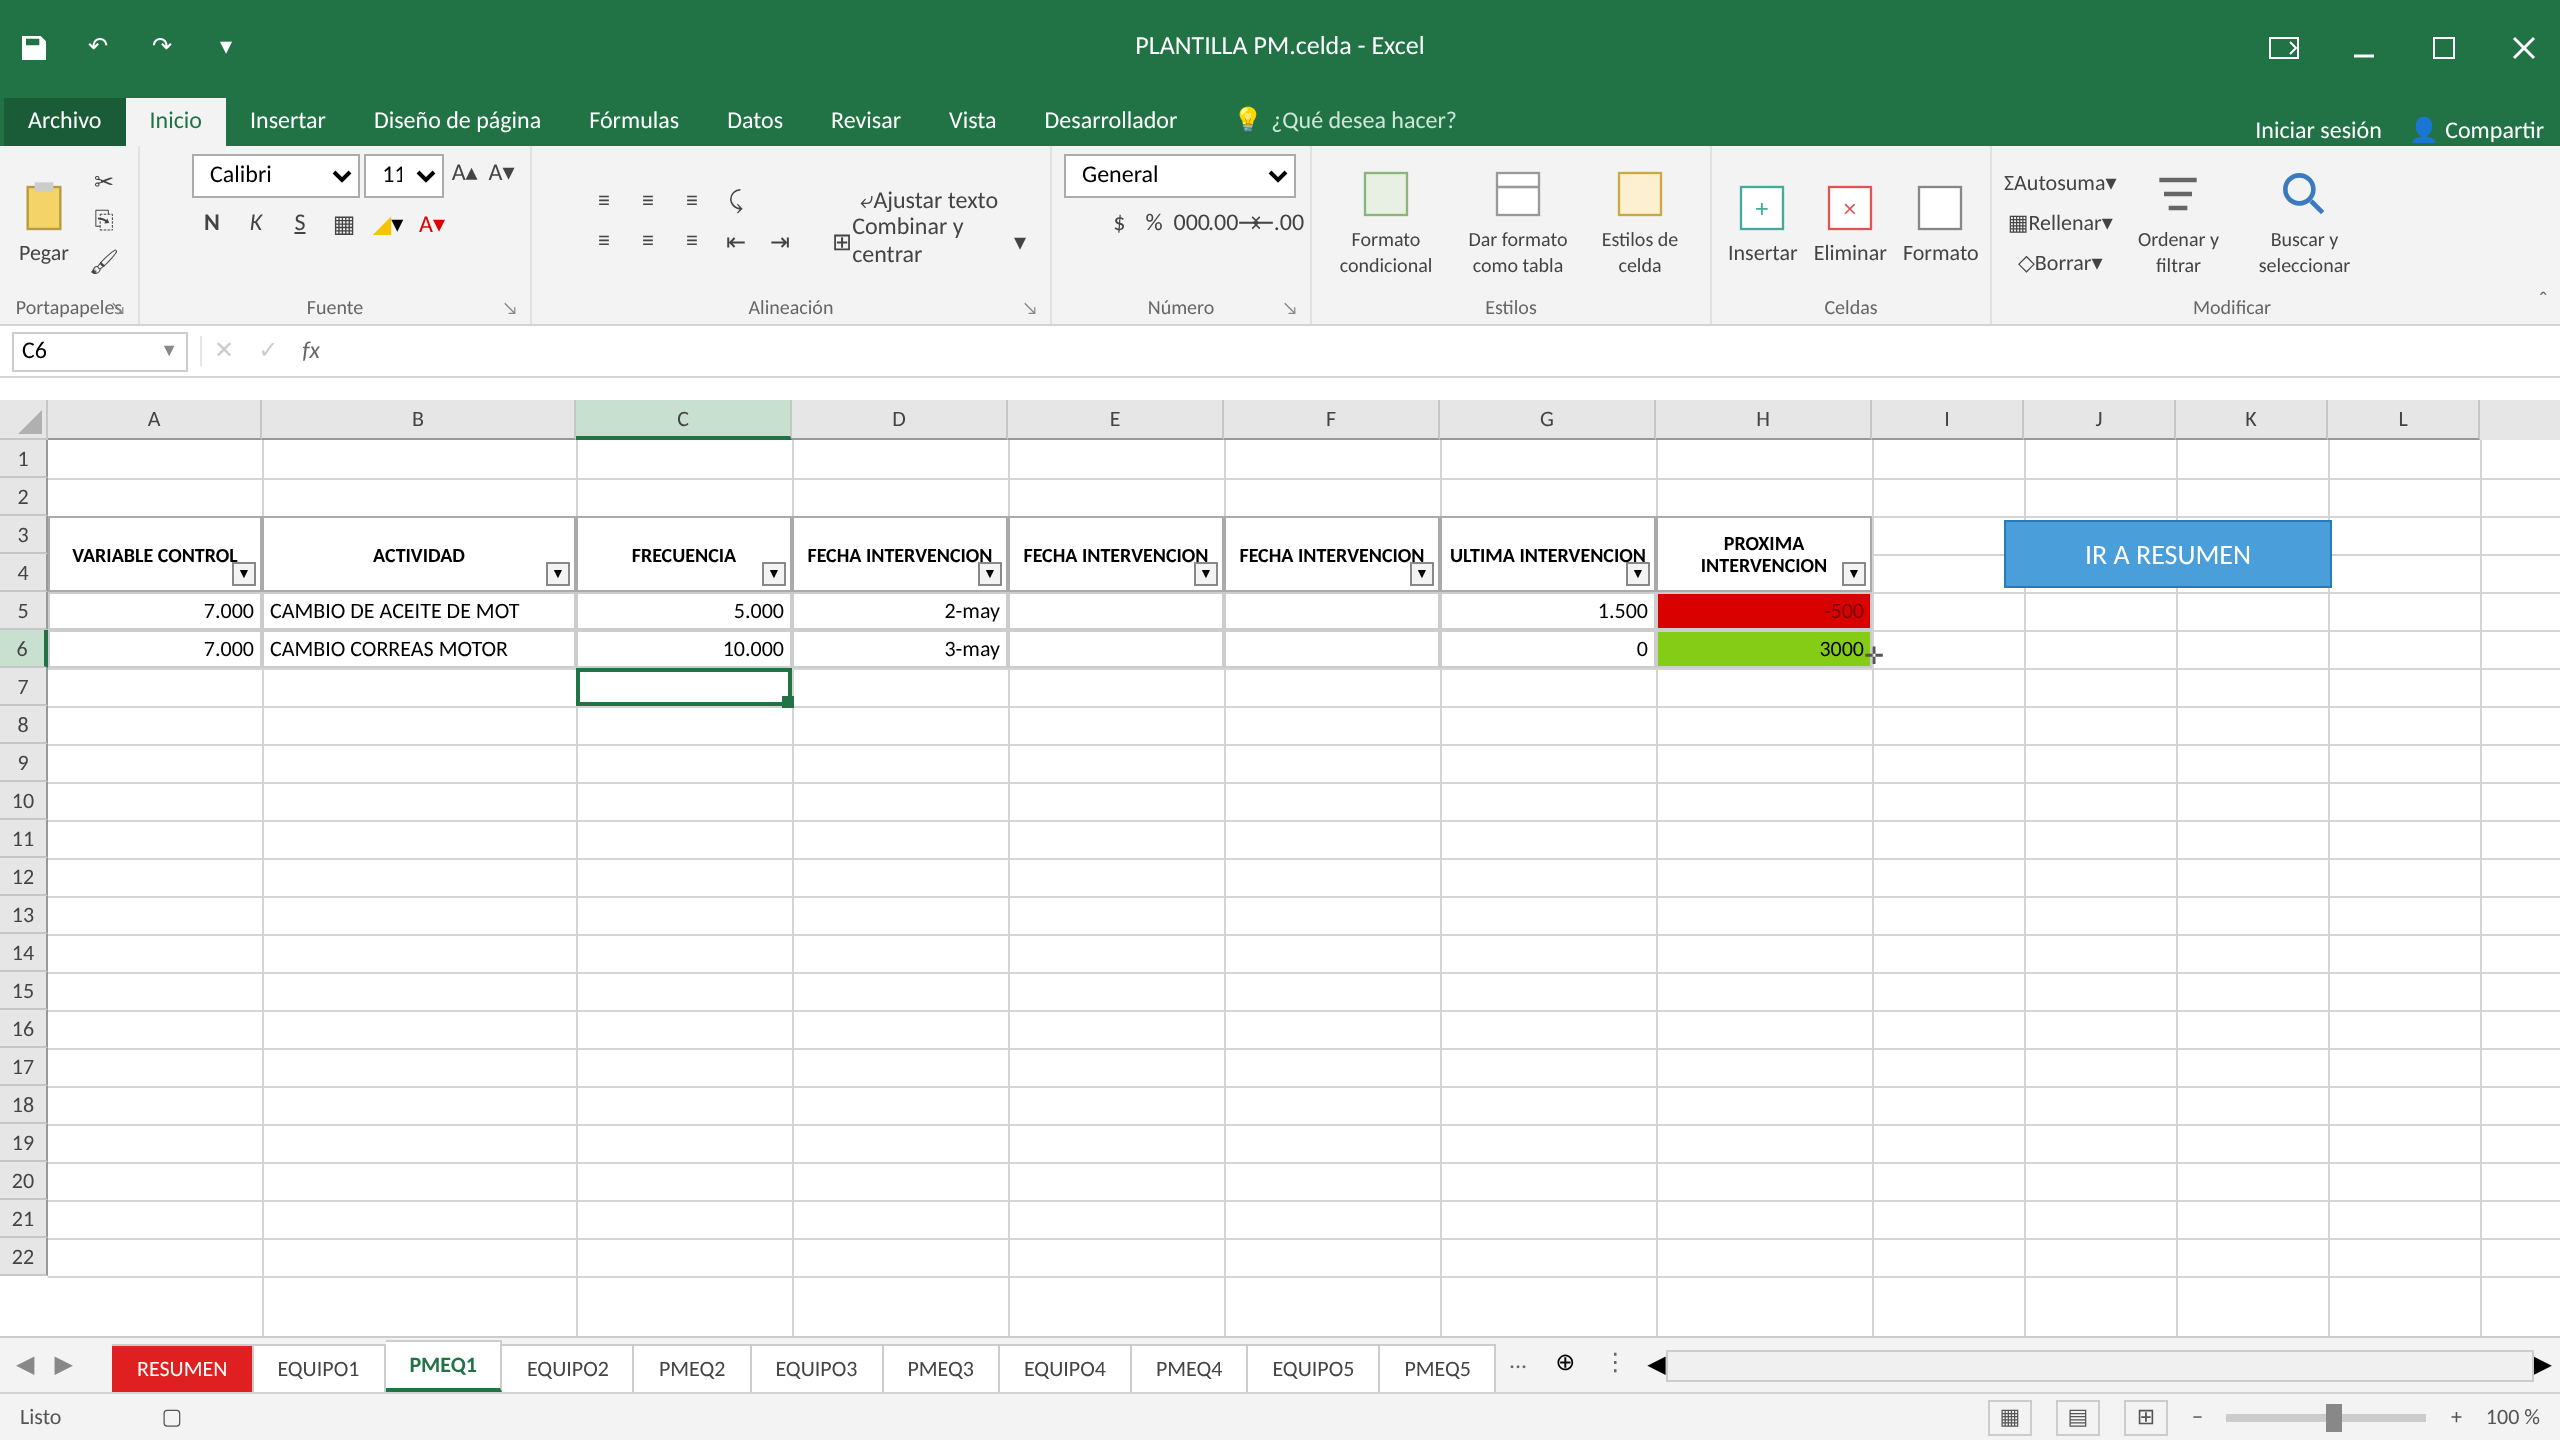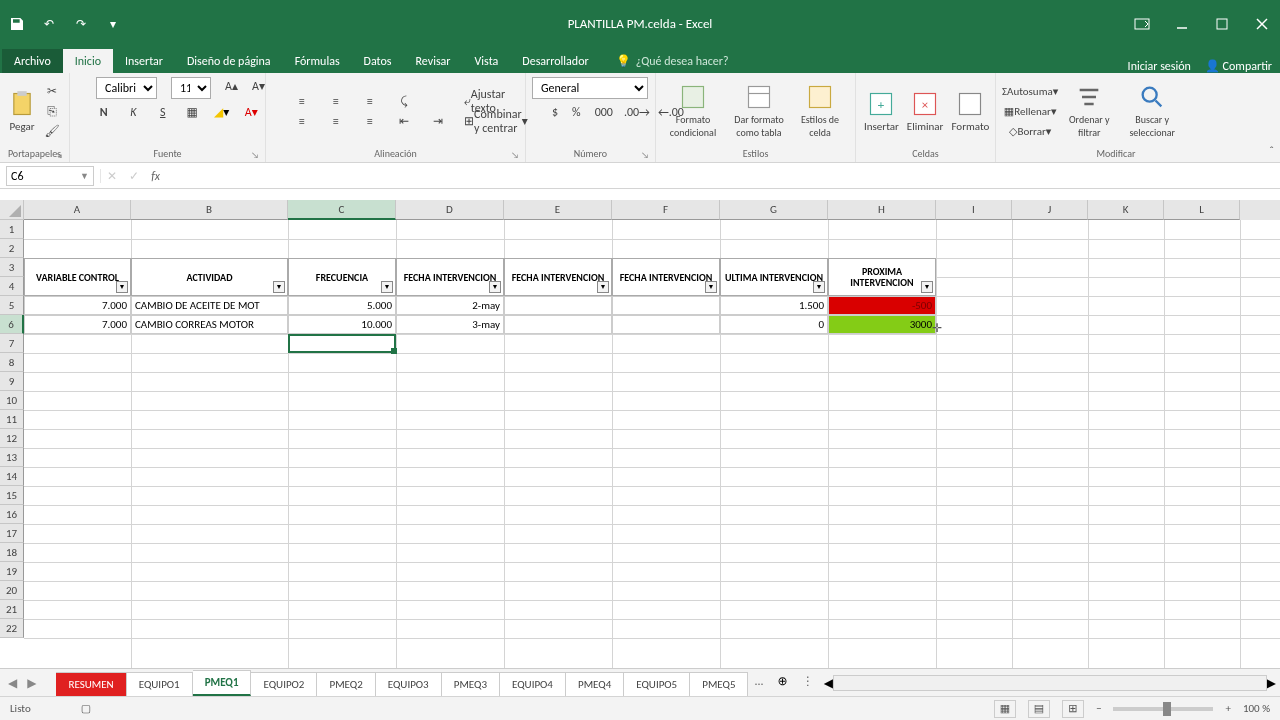--- a/index.html
+++ b/index.html
@@ -25,21 +25,21 @@
 
 .ribbon { height: 90px; background: #f3f3f3; border-bottom: 1px solid #d4d4d4; display: flex; position: relative; }
 .ribbon-group { border-right: 1px solid #e1e1e1; display: flex; flex-direction: column; padding: 4px 6px 2px 6px; }
 .ribbon-group .group-body { flex: 1; display: flex; align-items: center; gap: 4px; }
 .ribbon-group .group-label { text-align: center; font-size: 10px; color: #666; padding-top: 2px; position: relative; }
 .ribbon-group .group-label .launcher { position: absolute; right: 0; bottom: 0; font-size: 9px; color: #888; cursor: pointer; }
 .vstack { display: flex; flex-direction: column; gap: 2px; }
 .big-btn { display: flex; flex-direction: column; align-items: center; gap: 2px; cursor: pointer; font-size: 11px; color: #444; padding: 2px; }
 .big-btn svg { width: 28px; height: 28px; }
 .small-btn { width: 20px; height: 18px; display: flex; align-items: center; justify-content: center; cursor: pointer; color: #444; }
-.small-row { display: flex; gap: 14px; padding-left: 20px; }
+.small-row { display: flex; gap: 2px; padding-left: 20px; }
 select.combo { height: 22px; border: 1px solid #ababab; background: #fff; font-size: 12px; padding: 0 4px; }
 .ribbon-collapse { position: absolute; right: 6px; bottom: 4px; cursor: pointer; color: #666; }
 
 
 .formulabar { height: 26px; border-bottom: 1px solid #d4d4d4; display: flex; align-items: center; background: #fff; }
 .namebox { width: 88px; height: 20px; border: 1px solid #ccc; margin: 0 6px; padding: 0 4px; font-size: 12px; display: flex; align-items: center; justify-content: space-between; }
 .fx-area { display: flex; align-items: center; gap: 12px; padding: 0 6px; border-left: 1px solid #e6e6e6; }
 .fx-icon { color: #666; font-style: italic; font-size: 12px; }
 .formula-input { flex: 1; height: 20px; border: none; outline: none; padding: 0 6px; font-size: 12px; }
 
@@ -422,20 +422,21 @@
         <div class="cell data-cell" style="left: 264px; top: 95px; width: 108px;">10.000</div>
         <div class="cell data-cell" style="left: 372px; top: 95px; width: 108px;">3-may</div>
         <div class="cell data-cell" style="left: 480px; top: 95px; width: 108px;"></div>
         <div class="cell data-cell" style="left: 588px; top: 95px; width: 108px;"></div>
         <div class="cell data-cell" style="left: 696px; top: 95px; width: 108px;">0</div>
         <div class="cell data-cell" style="left: 804px; top: 95px; width: 108px; background: #84cc16; color: rgb(0, 0, 0);">3000</div>
         <div class="sel-cell" style="left: 264px; top: 114px; width: 108px; height: 19px;">
           <div class="sel-handle"></div>
         </div>
         <div class="crosshair" style="left: 908px; top: 101px;">✛</div>
+        <div class="ir-resumen" style="left: 978px; top: 40px; width: 164px; height: 34px;">IR A RESUMEN</div>
       </div>
   </div>
 </div>
 
 <div class="sheet-area">
   <div class="sheet-nav">
     <span>◀</span>
     <span>▶</span>
   </div>
   <div class="sheet-tabs" id="sheet-tabs">

